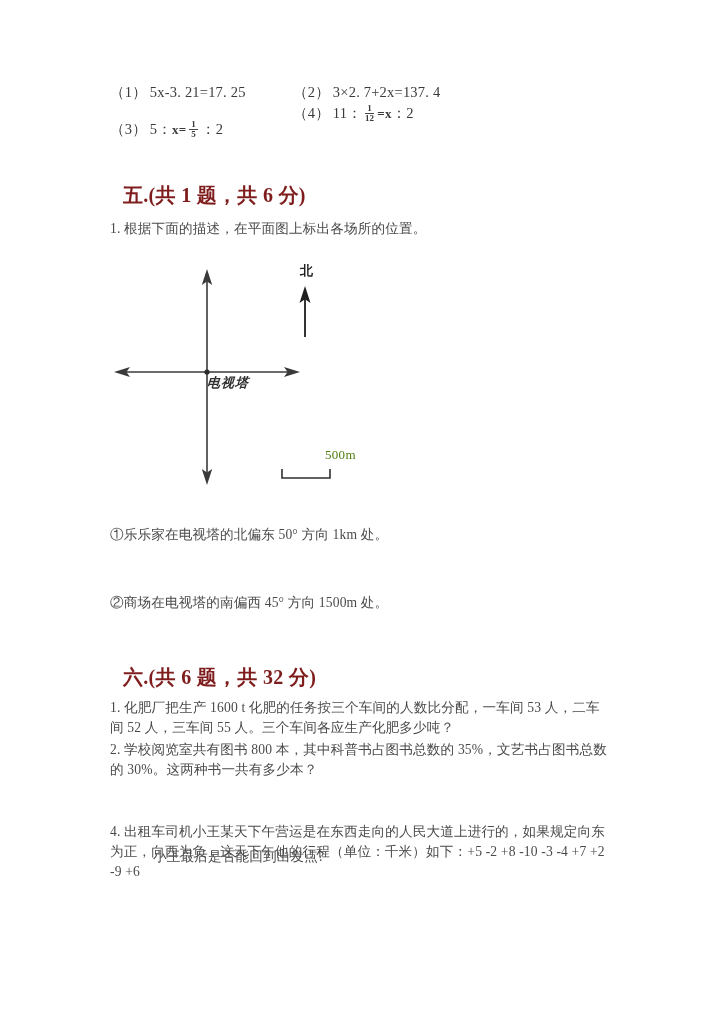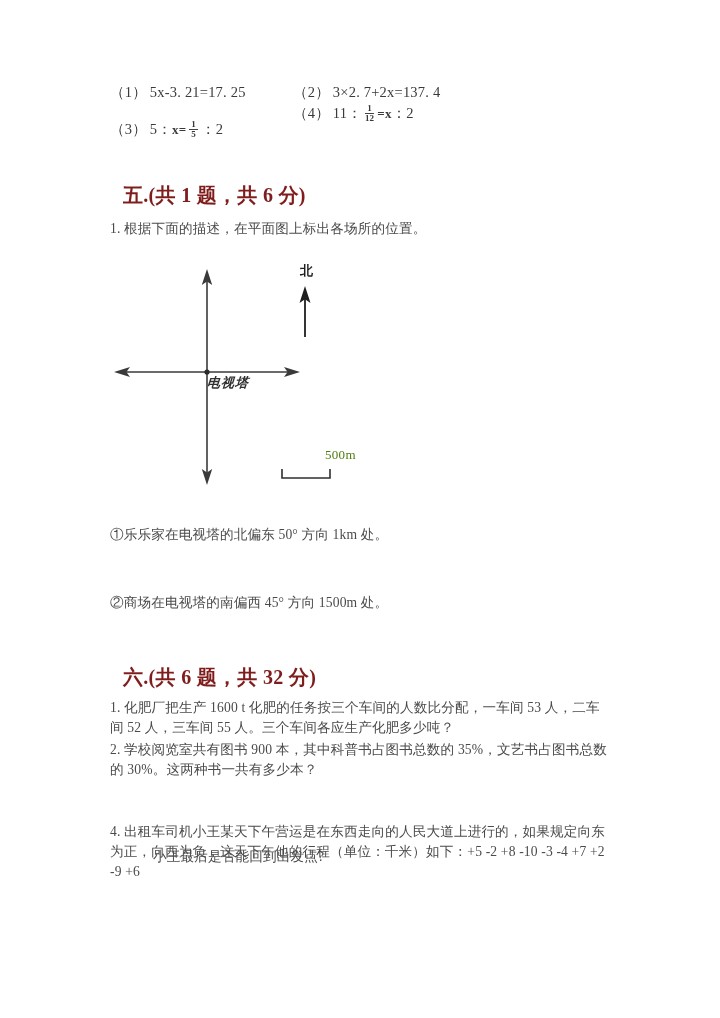--- a/index.html
+++ b/index.html
@@ -187,18 +187,18 @@
     <div class="north-label">北</div>
     <div class="scale-label">500m</div>
   </div>
 
   <div class="para" style="top:524px;">①乐乐家在电视塔的北偏东 50°  方向 1km 处。</div>
   <div class="para" style="top:592px;">②商场在电视塔的南偏西 45°  方向 1500m 处。</div>
 
   <div class="section-head" style="top:664px;">六.(共 6 题，共 32 分)</div>
 
   <div class="para para-tight" style="top:698px; width:498px;">1. 化肥厂把生产 1600  t 化肥的任务按三个车间的人数比分配，一车间 53 人，二车间 52 人，三车间 55 人。三个车间各应生产化肥多少吨？</div>
-  <div class="para para-tight" style="top:740px; width:498px;">2. 学校阅览室共有图书 900 本，其中科普书占图书总数的 35%，文艺书占图书总数的 30%。这两种书一共有多少本？</div>
+  <div class="para para-tight" style="top:740px; width:498px;">2. 学校阅览室共有图书 800 本，其中科普书占图书总数的 35%，文艺书占图书总数的 30%。这两种书一共有多少本？</div>
   <div class="para para-tight" style="top:822px; width:498px;">4. 出租车司机小王某天下午营运是在东西走向的人民大道上进行的，如果规定向东为正，向西为负，这天下午他的行程（单位：千米）如下：+5 -2 +8 -10 -3 -4 +7 +2 -9 +6</div>
 
   <div class="para" style="top:846px;margin-left:43px;">小王最后是否能回到出发点?</div>
 
 </div>
 
 </body></html>

